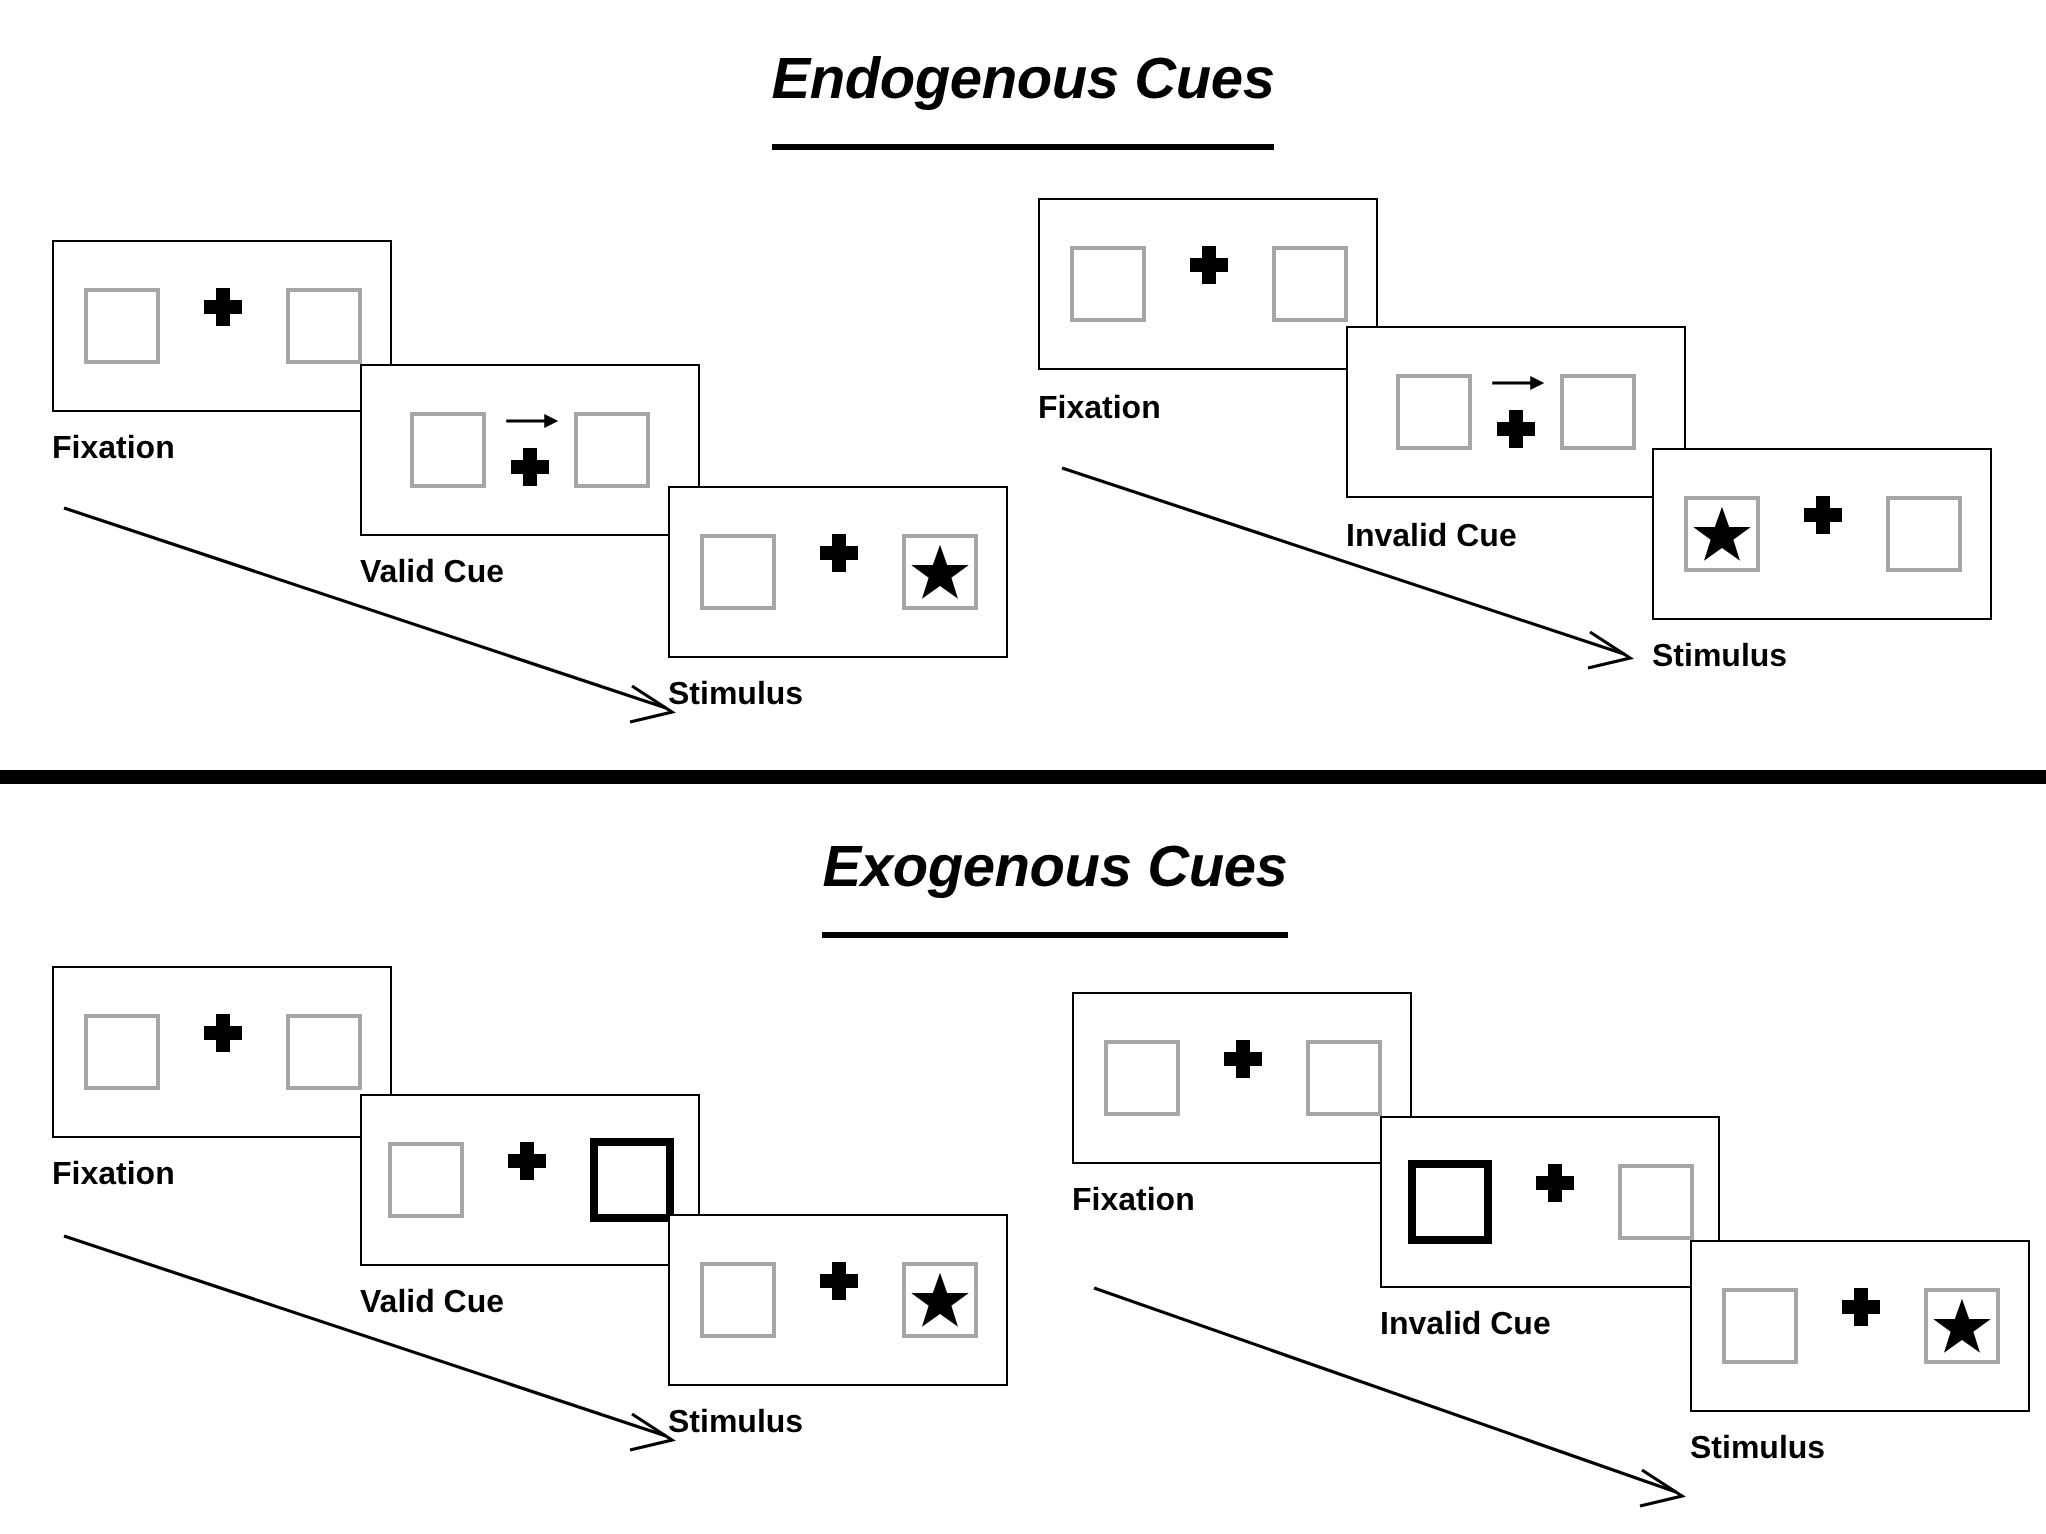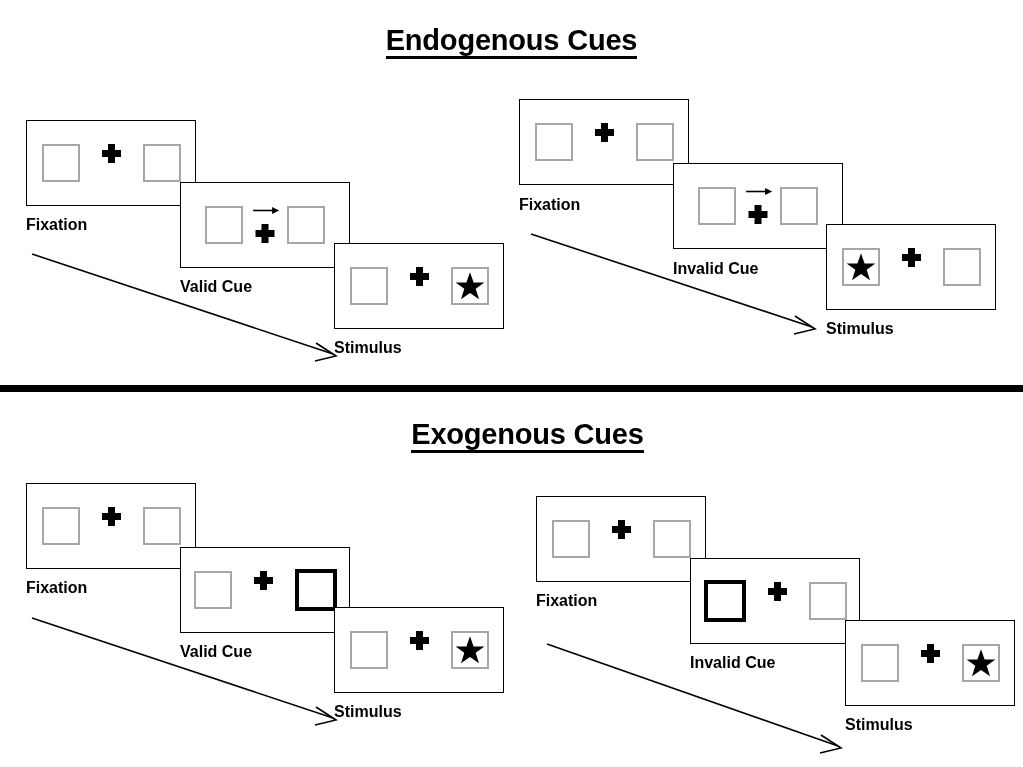--- a/index.html
+++ b/index.html
@@ -26,21 +26,22 @@
     left: 0;
     width: 1023px;
     text-align: center;
     font-size: 29px;
     font-weight: bold;
     letter-spacing: -0.2px;
     color: #000000;
   }
   .section-title span {
     border-bottom: 3px solid #000000;
-    padding-bottom: 0;
+    padding-bottom: 16px;
+    font-style: italic;
   }
 
   
   .divider {
     position: absolute;
     left: 0;
     width: 1023px;
     height: 7px;
     background: #000000;
   }

